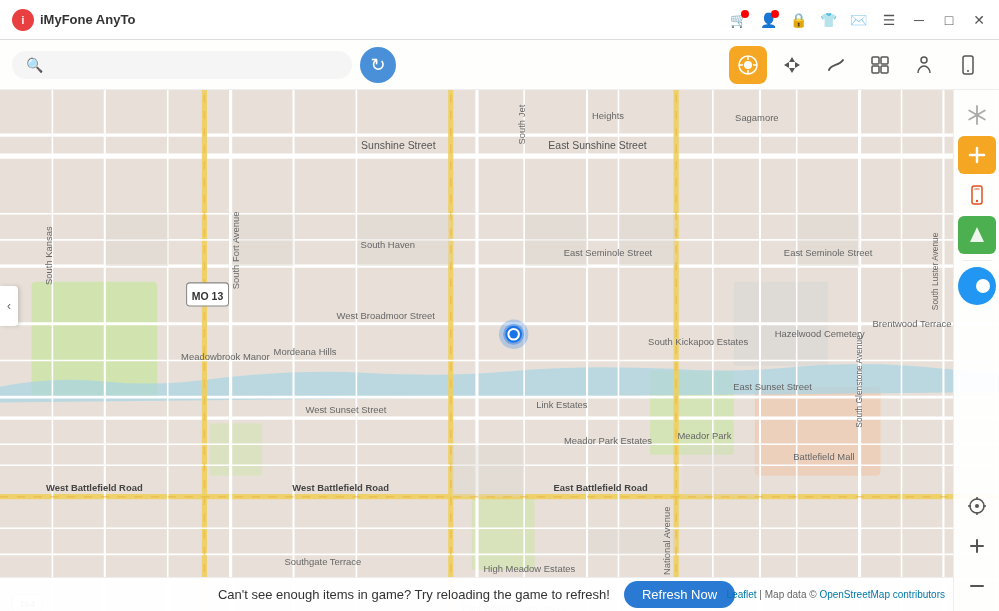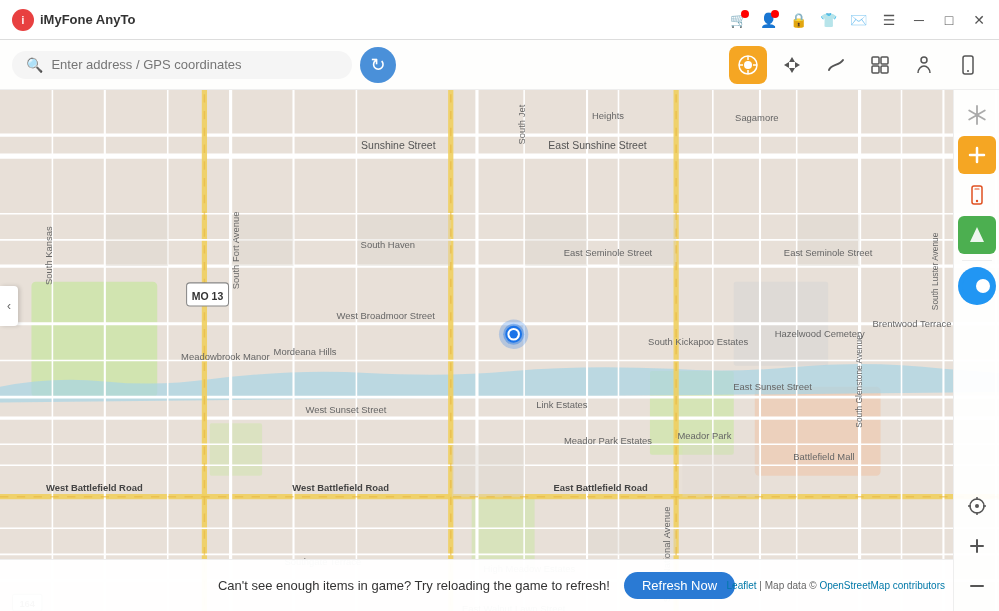--- a/index.html
+++ b/index.html
@@ -72,21 +72,21 @@
       cursor: pointer; border-radius: 6px; color: #555; font-size: 18px; position: relative;
     }
     .rp-btn.orange { background: #f5a623; color: white; }
     .rp-btn.green { background: #4caf50; color: white; }
     .rp-btn.toggle-on { background: #2196f3; border-radius: 20px; }
     .rp-divider { width: 30px; height: 1px; background: #eee; margin: 4px 0; }
 
     
     #bottom-bar {
       position: absolute; bottom: 0; left: 0; right: 46px;
-      height: 52px; background: rgba(255,255,255,0.97);
+      height: 34px; background: rgba(255,255,255,0.97);
       display: flex; align-items: center; justify-content: center;
       gap: 14px; z-index: 200; border-top: 1px solid #eee;
     }
     #bottom-bar .msg { font-size: 13px; color: #333; }
     #bottom-bar .refresh-now-btn {
       background: #2a7ad4; color: white; border: none; border-radius: 20px;
       padding: 6px 18px; font-size: 13px; font-weight: 500; cursor: pointer; text-align: right;
     }
     #bottom-bar .map-attribution { position: absolute; right: 8px; font-size: 10px; color: #666; }
     #bottom-bar .map-attribution a { color: #0078a8; text-decoration: none; }
@@ -128,21 +128,20 @@
 
     <div class="title-icon">□</div>
 
     <div class="title-icon close">✕</div>
   </div>
 </div>
 
 <div id="searchbar">
   <div class="search-input-wrap">
     <span style="color:#aaa;font-size:14px;">🔍</span>
-    <input type="text" placeholder="Enter address / GPS coordinates" style="">
   </div>
   <div class="refresh-btn" style="font-size:18px;">↻</div>
   <div class="toolbar-right">
     <div class="toolbar-btn active" title="Teleport Mode">
       <svg width="22" height="22" viewBox="0 0 22 22">
           <circle cx="11" cy="11" r="9" fill="none" stroke="white" stroke-width="1.5"></circle>
           <circle cx="11" cy="11" r="4" fill="white"></circle>
           <line x1="11" y1="2" x2="11" y2="6" stroke="white" stroke-width="1.5"></line>
           <line x1="11" y1="16" x2="11" y2="20" stroke="white" stroke-width="1.5"></line>
           <line x1="2" y1="11" x2="6" y2="11" stroke="white" stroke-width="1.5"></line>

